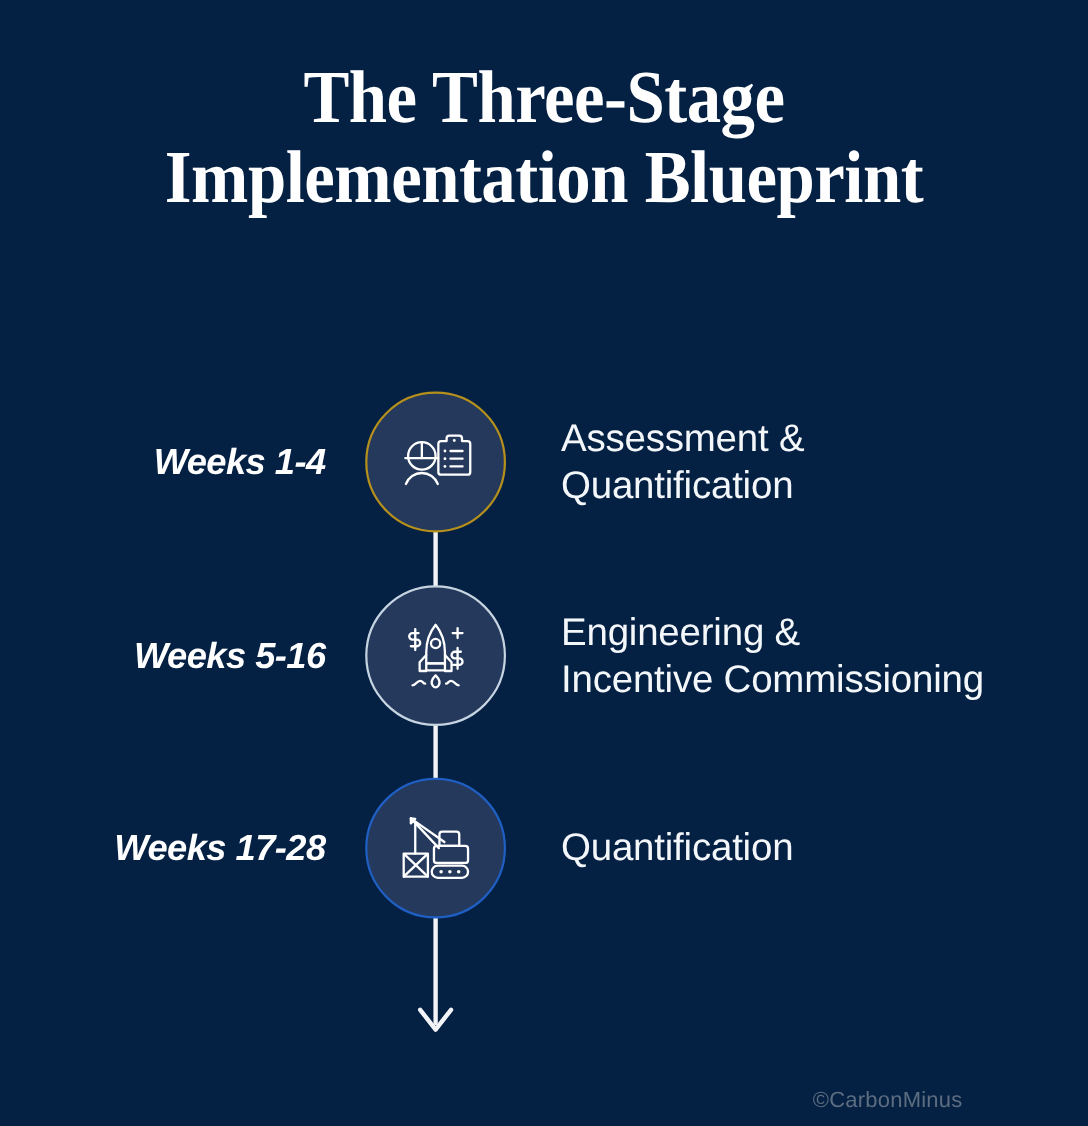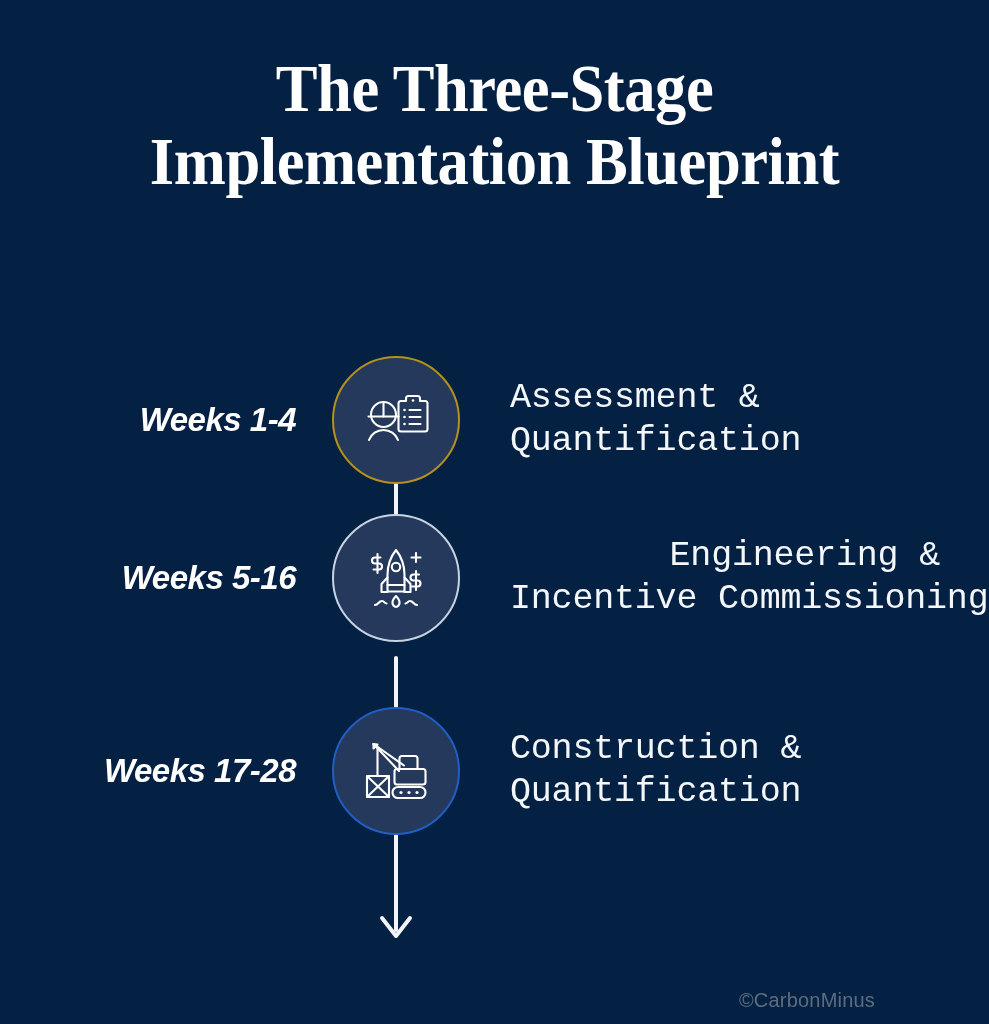--- a/index.html
+++ b/index.html
@@ -71,21 +71,21 @@
     height: 32px;
   }
 
   .stage {
     position: absolute;
     left: 0;
     width: 989px;
     height: 132px;
   }
   .stage-1 { top: 14px; }
-  .stage-2 { top: 172px; text-align: right; }
+  .stage-2 { top: 190px; }
   .stage-3 { top: 365px; }
 
   .stage-period {
     position: absolute;
     left: 0;
     top: 0;
     width: 296px;
     height: 132px;
     display: flex;
     align-items: center;
@@ -121,21 +121,21 @@
   .stage-label {
     position: absolute;
     left: 510px;
     top: 0;
     width: 430px;
     height: 132px;
     display: flex;
     flex-direction: column;
     justify-content: center;
     color: #f4f7fa;
-    font-family: Liberation Mono, monospace;
+    font-family: Liberation Sans, sans-serif;
     font-weight: 300;
     font-size: 35px;
     line-height: 1.24;
     letter-spacing: -0.2px;
     white-space: nowrap;
   }
   .stage-label span { display: block; }
 
   
   .watermark {
@@ -262,21 +262,20 @@
 
             <rect x="33.5" y="53" width="33" height="11" rx="5.5"></rect>
             <circle cx="42" cy="58.5" r="1.6" fill="#ffffff" stroke="none"></circle>
             <circle cx="50" cy="58.5" r="1.6" fill="#ffffff" stroke="none"></circle>
             <circle cx="58" cy="58.5" r="1.6" fill="#ffffff" stroke="none"></circle>
           </g>
         </svg>
       </div>
 
       <div class="stage-label">
-        <span>Construction &amp;</span>
         <span>Quantification</span>
       </div>
     </div>
 
   </div>
 
   <div class="watermark">©CarbonMinus</div>
 
 </div>
 

